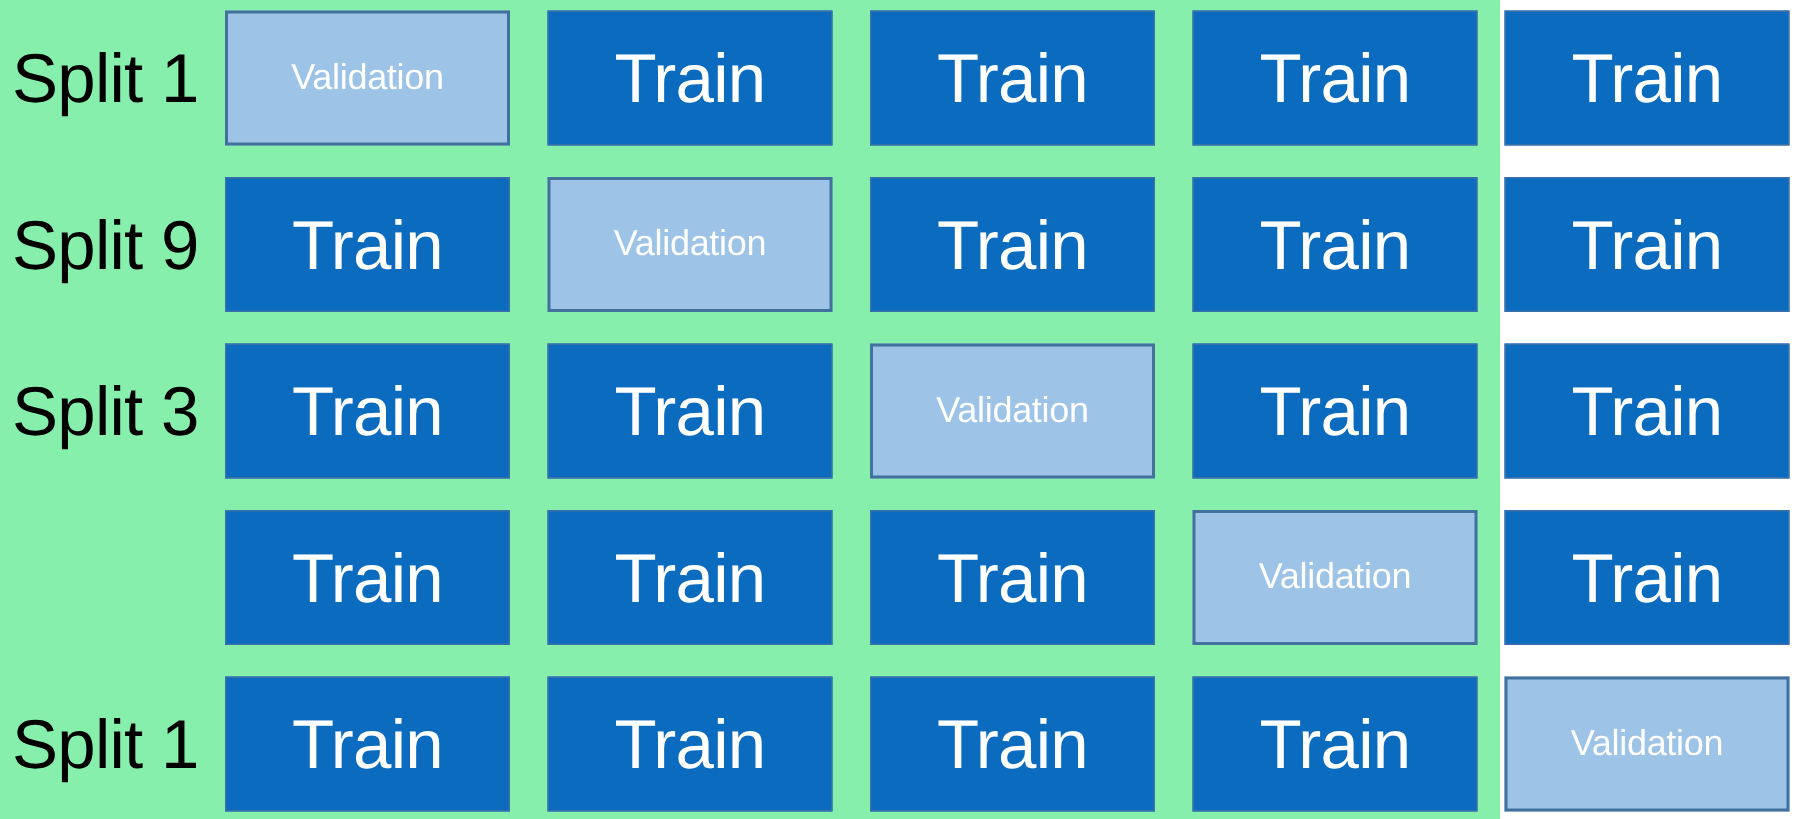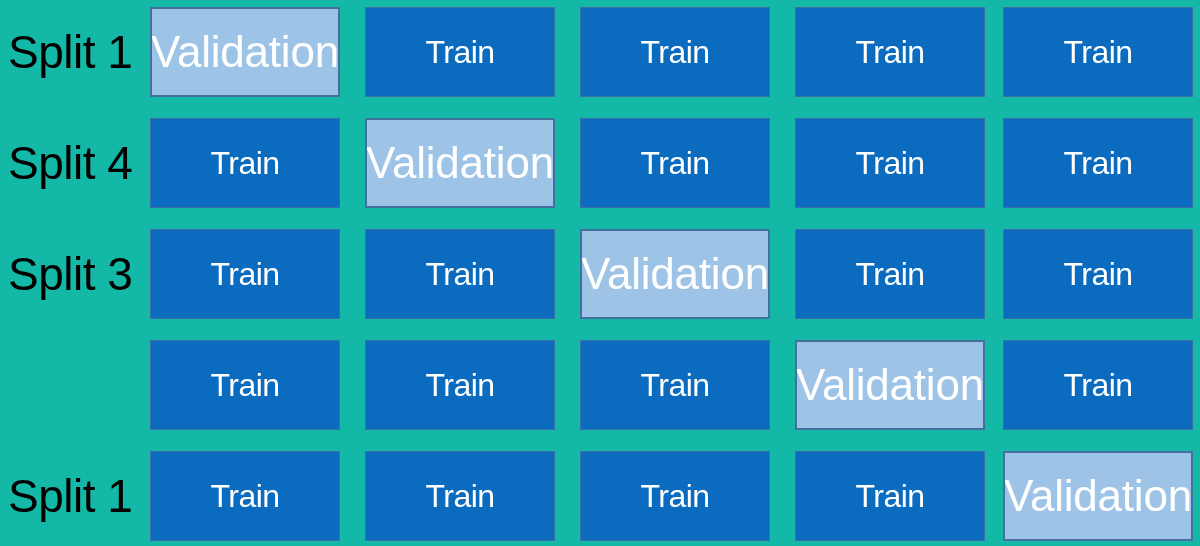--- a/index.html
+++ b/index.html
@@ -9,23 +9,23 @@
   }
   body {
     width: 1200px;
     height: 546px;
     overflow: hidden;
     font-family: "Liberation Sans", sans-serif;
   }
 
   #diagram {
     position: relative;
-    width: 1200px;
+    width: 1000px;
     height: 546px;
-    background: #14b8a6;
+    background: #86efac;
   }
 
   .split-row {
     position: absolute;
     left: 0;
     width: 1200px;
     height: 90px;
   }
 
   .row-label {
@@ -62,27 +62,27 @@
     border: 2px solid #41719C;
   }
 
   .cell-label {
     color: #ffffff;
     white-space: nowrap;
     line-height: 1;
   }
 
   .cell-train .cell-label {
-    font-size: 32px;
+    font-size: 46px;
     letter-spacing: -0.5px;
     text-align: center;
   }
 
   .cell-validation .cell-label {
-    font-size: 44px;
+    font-size: 24px;
     letter-spacing: -0.2px;
   }
 </style>
 </head>
 <body>
 
 <div id="diagram">
     <div class="split-row" style="top: 7px;">
       <div class="row-label">Split 1</div>
       <div class="cell cell-validation" style="left: 150px; width: 190px;">
@@ -95,21 +95,21 @@
         <span class="cell-label">Train</span>
       </div>
       <div class="cell cell-train" style="left: 795px; width: 190px;">
         <span class="cell-label">Train</span>
       </div>
       <div class="cell cell-train" style="left: 1003px; width: 190px;">
         <span class="cell-label">Train</span>
       </div>
     </div>
     <div class="split-row" style="top: 118px;">
-      <div class="row-label">Split 4</div>
+      <div class="row-label">Split 9</div>
       <div class="cell cell-train" style="left: 150px; width: 190px;">
         <span class="cell-label">Train</span>
       </div>
       <div class="cell cell-validation" style="left: 365px; width: 190px;">
         <span class="cell-label">Validation</span>
       </div>
       <div class="cell cell-train" style="left: 580px; width: 190px;">
         <span class="cell-label">Train</span>
       </div>
       <div class="cell cell-train" style="left: 795px; width: 190px;">

